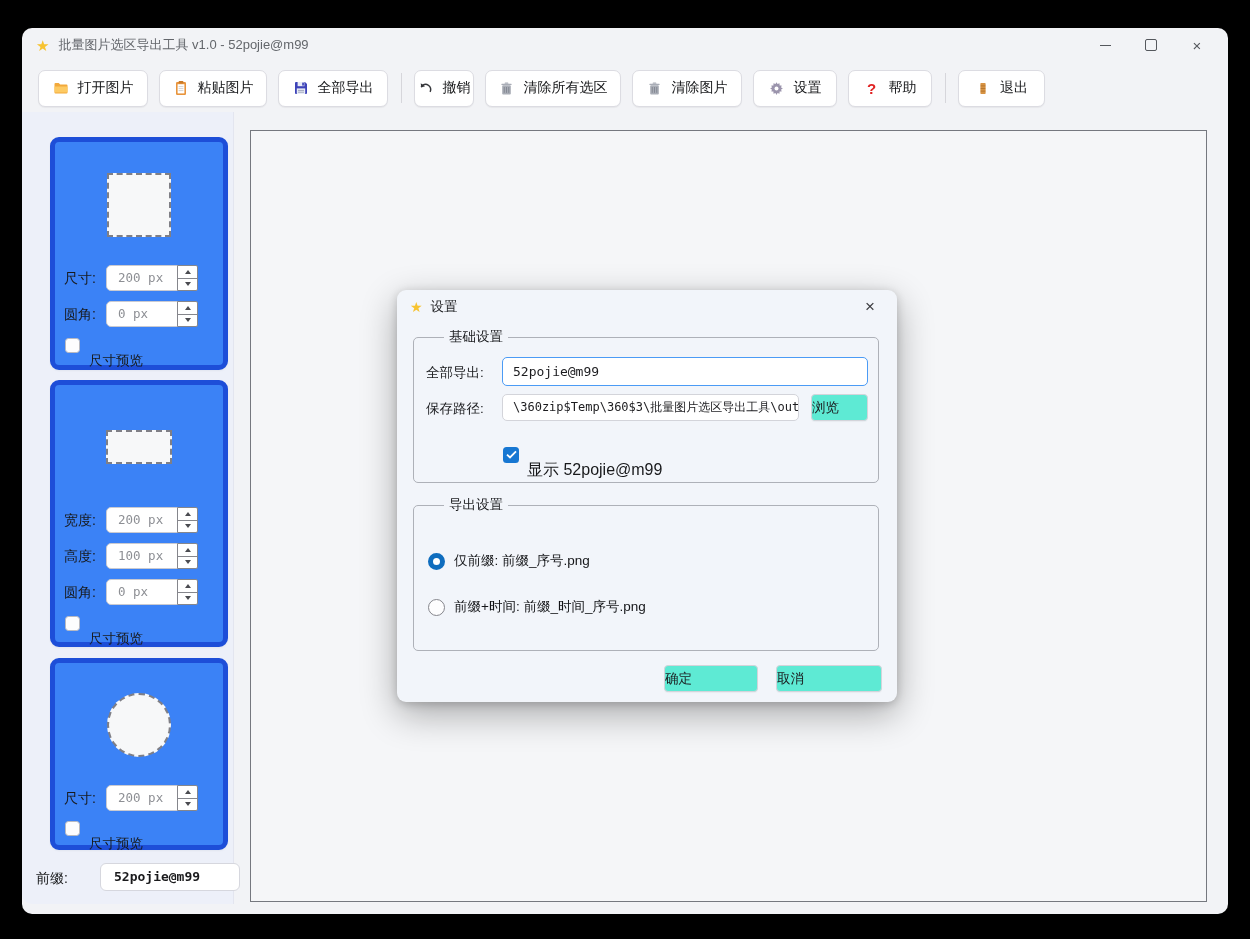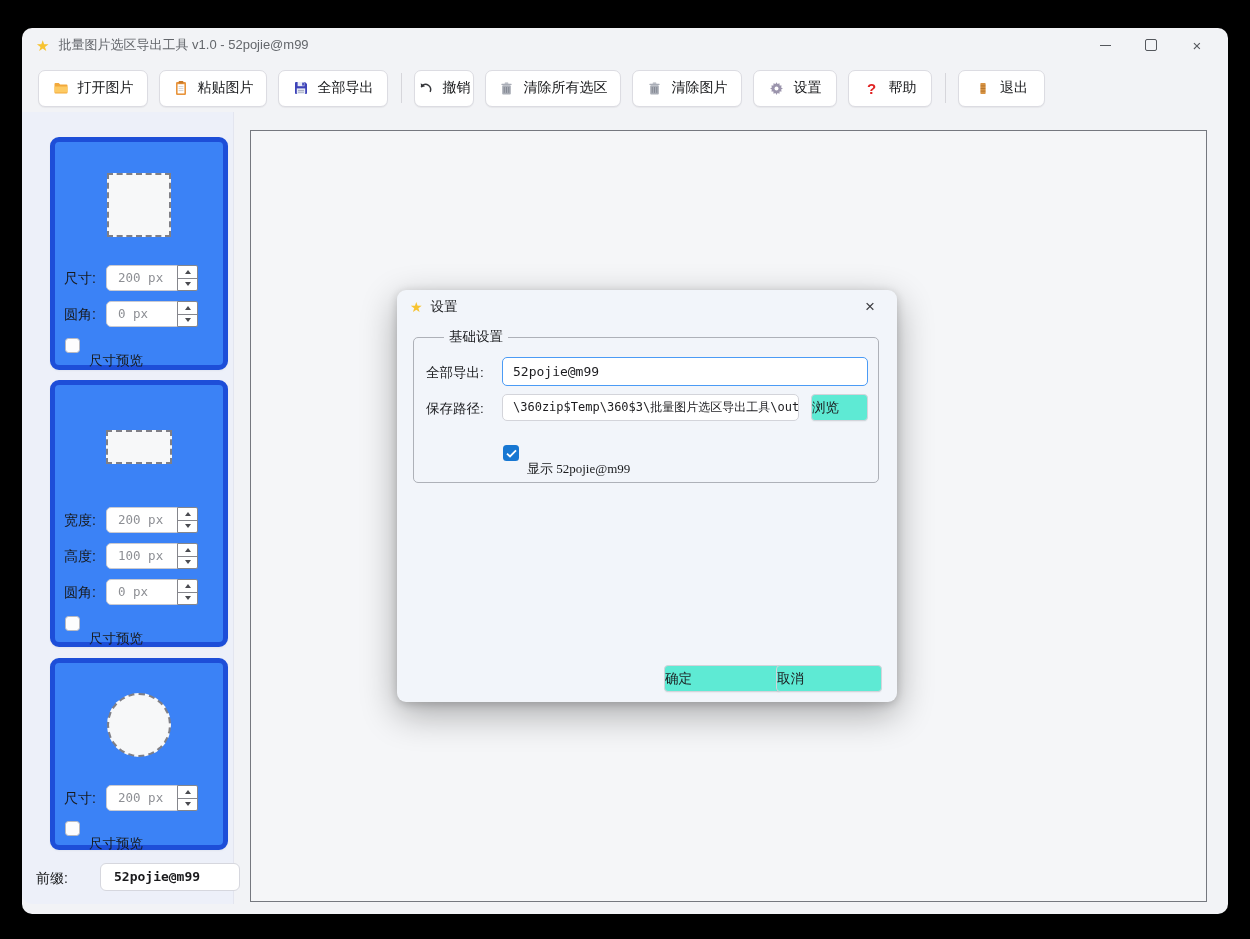--- a/index.html
+++ b/index.html
@@ -93,30 +93,30 @@
     position:absolute;background:#fff;border-radius:5px;box-sizing:border-box;
     font-family:"DejaVu Sans Mono",monospace;display:flex;align-items:center;
     padding-left:10px;overflow:hidden;white-space:nowrap;
   }
   #fname-input{left:88px;top:19px;width:366px;height:29px;border:1.5px solid #4b9bf5;font-size:13px;color:#1b1b1e;}
   #path-input{left:88px;top:56px;width:297px;height:27px;border:1px solid #d3d4da;font-size:12px;color:#1b1b1e;}
   .dbtn{background:#5eead4;border:1px solid #d3d4da;border-radius:4px;display:flex;align-items:center;font-size:13.5px;color:#1b1c1f;box-sizing:border-box;box-shadow:0 1px 1px rgba(0,0,0,.04);}
   #browse-btn{position:absolute;left:397px;top:56px;width:57px;height:27px;}
   .dcheck{position:absolute;left:89px;top:90px;display:flex;align-items:center;gap:8px;}
   .cb-on{width:16px;height:16px;border-radius:3.5px;background:#1777d2;display:flex;align-items:center;justify-content:center;}
-  .dcheck .cb-label{font-family:Liberation Serif, serif;font-size:13px;}
+  .dcheck .cb-label{font-family:Liberation Sans, sans-serif;font-size:16px;}
 
   .radio-row{position:absolute;left:14px;display:flex;align-items:center;gap:9px;}
   #radio-row-1{top:46px;}
   #radio-row-2{top:92px;}
   .radio-on{width:17px;height:17px;border-radius:50%;border:5px solid #0f6dbe;background:#fff;box-sizing:border-box;}
   .radio-off{width:17px;height:17px;border-radius:50%;border:1px solid #85868c;background:#fdfdfe;box-sizing:border-box;}
   .radio-label{font-size:13.5px;color:#141518;}
 
-  #ok-btn{position:absolute;left:267px;top:375px;width:118px;height:27px;}
+  #ok-btn{position:absolute;left:267px;top:375px;width:94px;height:27px;}
   #cancel-btn{position:absolute;left:379px;top:375px;width:106px;height:27px;}
 </style>
 </head>
 <body>
 
 <div id="window">
 
   <div class="titlebar">
     <span class="star">★</span>
     <span class="title">批量图片选区导出工具 v1.0 - 52pojie@m99</span>
@@ -382,20 +382,31 @@
       <div class="dcheck">
         <div class="cb-on">
           <svg width="11" height="9" viewBox="0 0 11 9">
               <polyline points="1,4.6 4,7.4 10,1.4" fill="none" stroke="#fff" stroke-width="1.8"></polyline>
             </svg>
         </div>
         <span class="cb-label">显示 52pojie@m99</span>
       </div>
     </div>
 
+    <div class="group" id="group-export">
+      <span class="gtitle">导出设置</span>
+      <div class="radio-row" id="radio-row-1">
+        <div class="radio-on"></div>
+        <span class="radio-label">仅前缀: 前缀_序号.png</span>
+      </div>
+      <div class="radio-row" id="radio-row-2">
+        <div class="radio-off"></div>
+        <span class="radio-label">前缀+时间: 前缀_时间_序号.png</span>
+      </div>
+    </div>
 
     <div class="dbtn" id="ok-btn">
       <span>确定</span>
     </div>
     <div class="dbtn" id="cancel-btn">
       <span>取消</span>
     </div>
   </div>
 
 </div>

